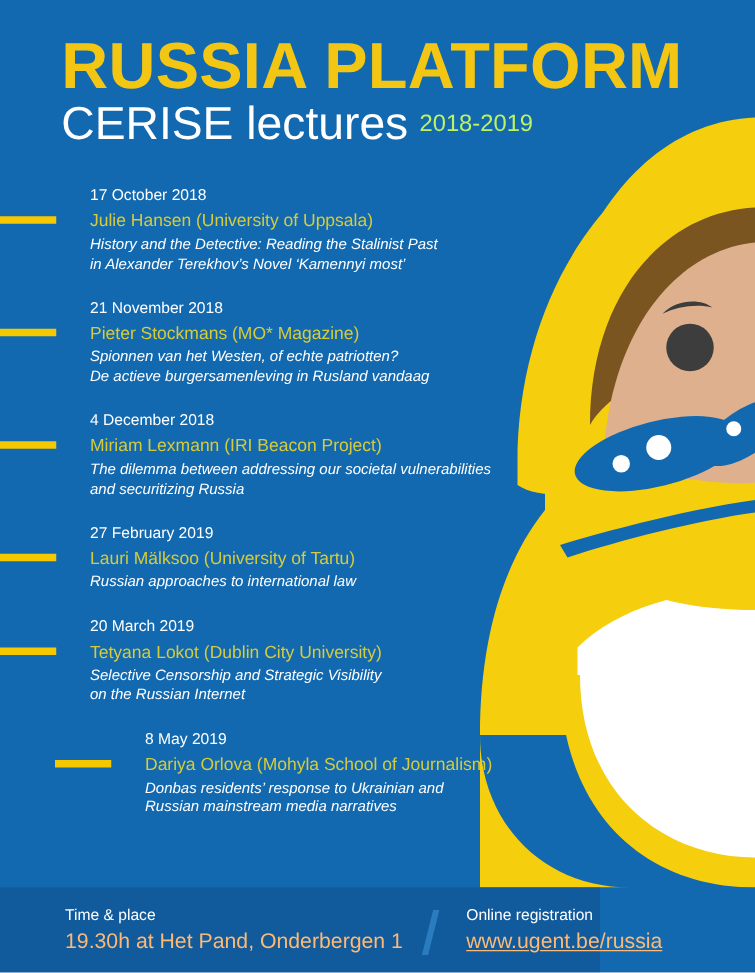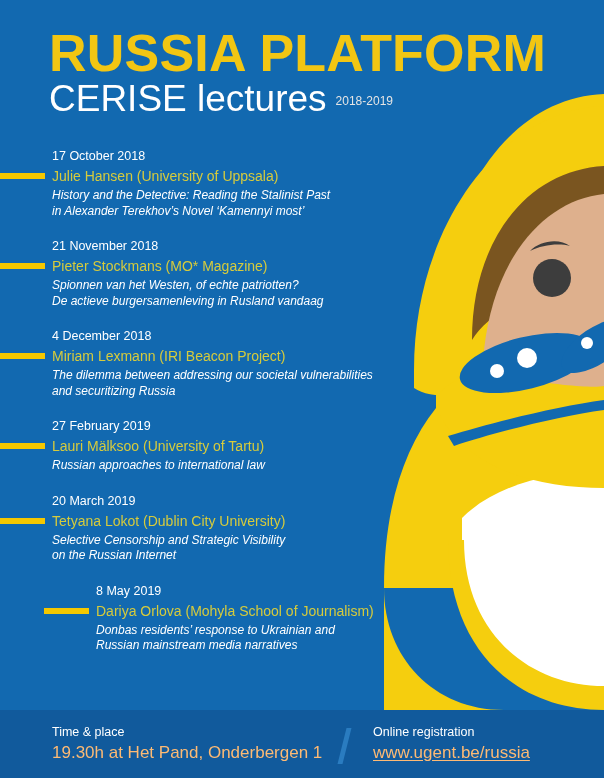--- a/index.html
+++ b/index.html
@@ -48,38 +48,39 @@
     align-items: baseline;
     margin-top: 3px;
   }
   #title-sub {
     font-size: 37px;
     line-height: 40px;
     color: #ffffff;
     white-space: nowrap;
   }
   #title-years {
-    font-size: 12px;
-    color: #e5e5e5;
+    font-size: 19px;
+    color: #bef264;
     margin-left: 9px;
     white-space: nowrap;
     position: relative;
     top: -6px;
   }
 
   
   #lectures {
     position: absolute;
     left: 0;
     top: 148px;
     width: 420px;
   }
   .lecture {
     position: relative;
     margin-bottom: 19px;
+    padding-left: 20px;
   }
   .lecture:last-child { margin-bottom: 0; margin-left: 44px; }
 
   .dash {
     position: absolute;
     left: 0;
     width: 45px;
     height: 6px;
     background: #f5c800;
   }
@@ -105,21 +106,21 @@
     font-style: italic;
     color: #ffffff;
   }
   .desc-line { display: block; }
 
   
   #footer {
     position: absolute;
     left: 0;
     bottom: 0;
-    width: 604px;
+    width: 480px;
     height: 68px;
     background: #115a9c;
   }
   #footer-inner {
     position: relative;
     height: 100%;
   }
   .foot-block {
     position: absolute;
     top: 14px;

